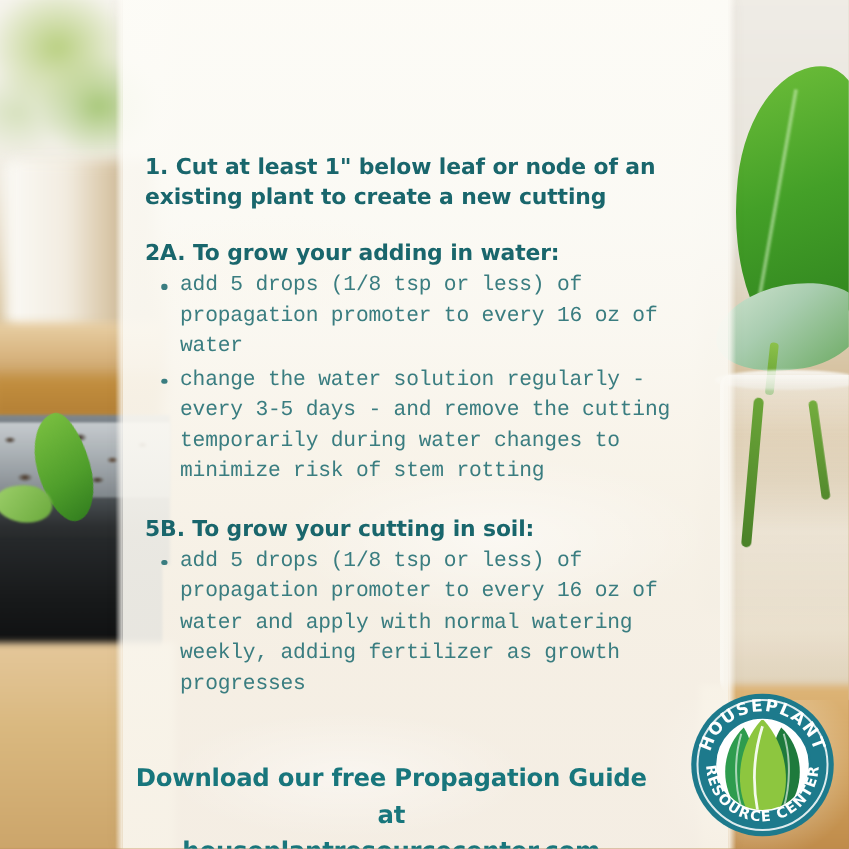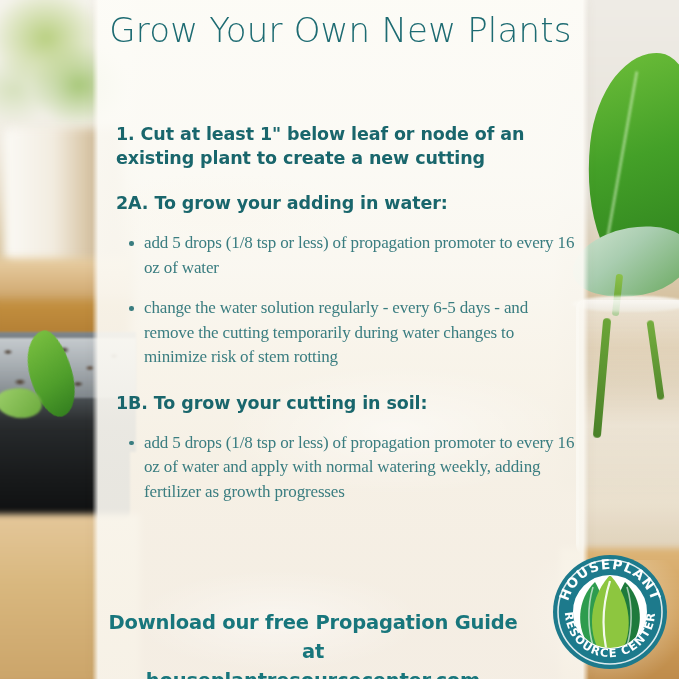--- a/index.html
+++ b/index.html
@@ -193,22 +193,22 @@
   .step{
     color:#19666c;font-weight:bold;font-size:17.5px;line-height:24px;
     font-family:"DejaVu Sans", sans-serif;
     letter-spacing:-.1px;
   }
   .step.spaced{margin-top:21px;}
   .bullets{margin:0;padding:0;list-style:none;}
   .bullets li{
     position:relative;
     color:#3a7d80;font-size:17px;line-height:24.5px;
-    font-family:Liberation Serif, serif;
-    padding-left:28px;margin-top:16px;letter-spacing:-.15px;
+    font-family:Liberation Mono, monospace;
+    padding-left:28px;margin-top:2px;letter-spacing:-.15px;
   }
   .bullets li::before{
     content:"";position:absolute;left:13px;top:10px;
     width:4.5px;height:4.5px;border-radius:50%;background:#3a7d80;
   }
   .footer{
     position:absolute;left:0;top:608px;width:430px;text-align:center;
     color:#18767c;font-size:19.5px;line-height:29px;font-weight:600;
     font-family:"DejaVu Sans", sans-serif;letter-spacing:-.2px;
   }
@@ -248,33 +248,32 @@
     <div class="rcut2"></div>
     <div class="rtable"></div>
     <div class="lighthaze"></div>
   </div>
 
   <div class="panel">
     <div class="panel-sheen"></div>
 
     <div class="content">
 
-      <div class="title">Grow Your Own New Plants</div>
 
       <div class="body">
 
         <div class="step">1. Cut at least 1" below leaf or node of an existing plant to create a new cutting</div>
 
         <div class="step spaced">2A. To grow your adding in water:</div>
         <ul class="bullets">
           <li>add 5 drops (1/8 tsp or less) of propagation promoter to every 16 oz of water</li>
-          <li>change the water solution regularly - every 6-5 days - and remove the cutting temporarily during water changes to minimize risk of stem rotting</li>
+          <li>change the water solution regularly - every 3-5 days - and remove the cutting temporarily during water changes to minimize risk of stem rotting</li>
         </ul>
 
-        <div class="step spaced">1B. To grow your cutting in soil:</div>
+        <div class="step spaced">5B. To grow your cutting in soil:</div>
         <ul class="bullets">
           <li>add 5 drops (1/8 tsp or less) of propagation promoter to every 16 oz of water and apply with normal watering weekly, adding fertilizer as growth progresses</li>
         </ul>
 
       </div>
 
       <div class="footer">
         <span>Download our free Propagation Guide at</span><br>
         <span>houseplantresourcecenter.com</span>
       </div>

